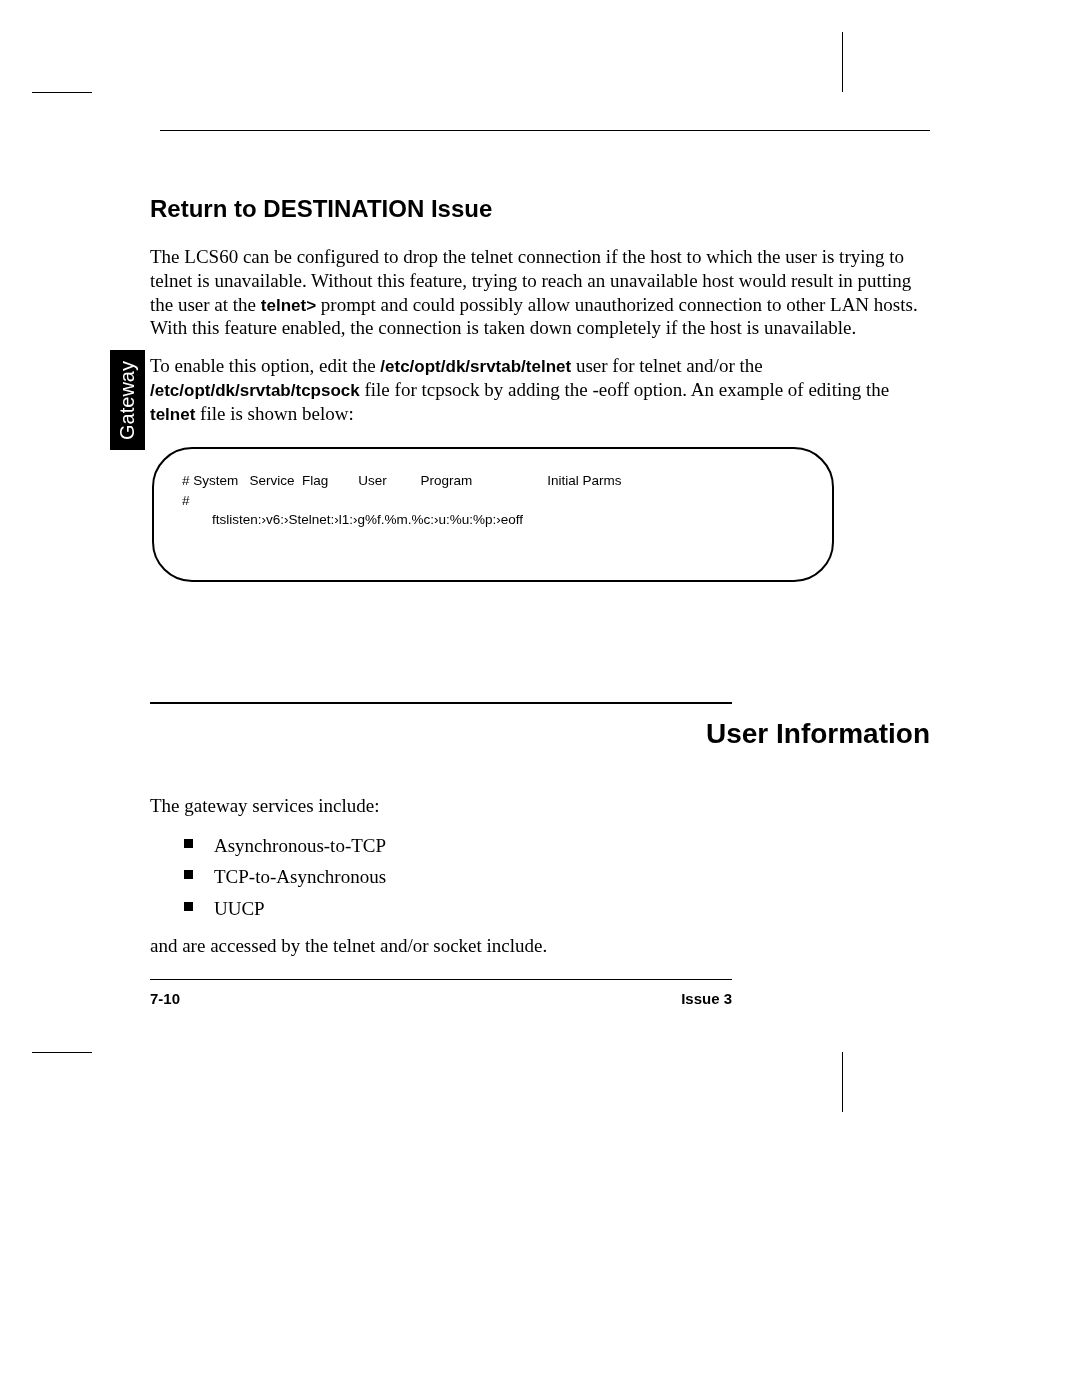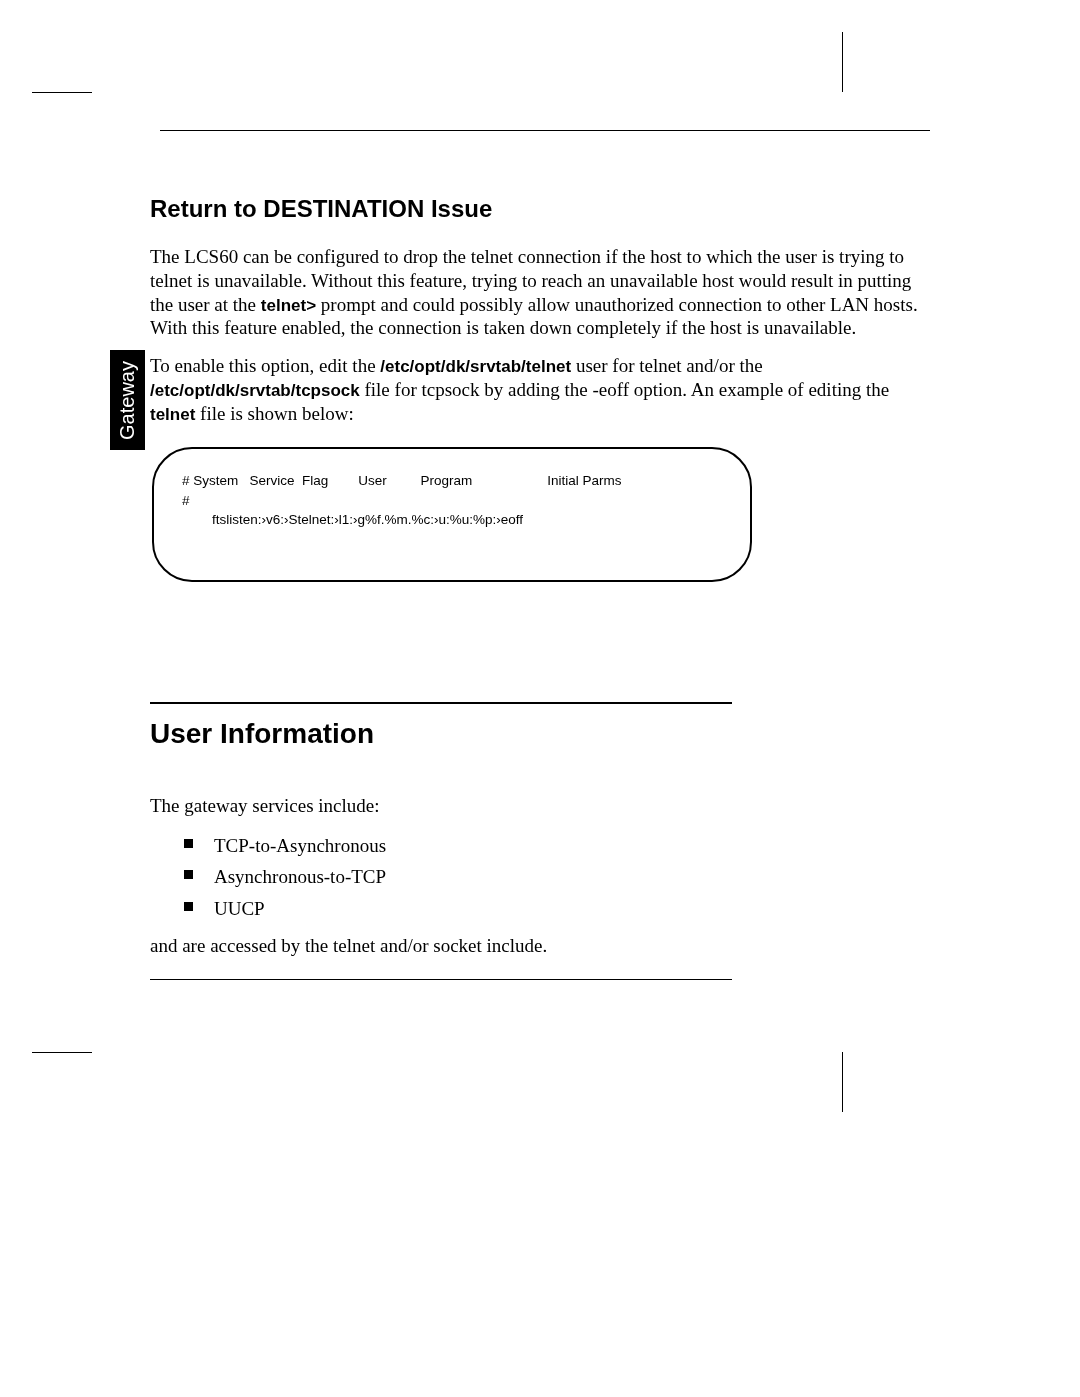--- a/index.html
+++ b/index.html
@@ -94,36 +94,37 @@
   }
   .sidebar-tab span {
     transform: rotate(-90deg);
     white-space: nowrap;
   }
 
   .code-box {
     position: relative;
     border: 2px solid #000;
     border-radius: 40px;
-    width: 600px;
+    width: 682px;
     padding: 22px 28px 50px 28px;
     font-family: Helvetica, Arial, sans-serif;
     font-size: 13.5px;
     line-height: 1.45;
     margin-top: 22px;
     margin-bottom: 120px;
     margin-left: 2px;
     box-sizing: border-box;
   }
   .code-row {
     white-space: pre;
   }
 
   .section-heading-wrap {
     margin-top: 10px;
+    text-align: right;
   }
   .section-rule {
     height: 2px;
     background: #000;
     width: 582px;
     margin-bottom: 14px;
   }
   .section-heading {
     font-family: Helvetica, Arial, sans-serif;
     font-size: 28px;
@@ -210,26 +211,30 @@
     </div>
 
     <div class="section-heading-wrap">
       <div class="section-rule"></div>
       <div class="section-heading">User Information</div>
     </div>
 
     <div class="body-text">The gateway services include:</div>
 
     <ul class="square">
+      <li>Asynchronous-to-TCP</li>
       <li>TCP-to-Asynchronous</li>
-      <li>Asynchronous-to-TCP</li>
       <li>UUCP</li>
     </ul>
 
     <div class="body-text">
       <span>and are accessed by the </span><span class="bold">telnet</span><span> and/or </span><span class="bold">socket</span><span> include.</span>
     </div>
 
   </div>
 
   <div class="footer-rule"></div>
+  <div class="footer">
+    <span>7-10</span>
+    <span>Issue 3</span>
+  </div>
 
 </div>
 
 </body></html>

